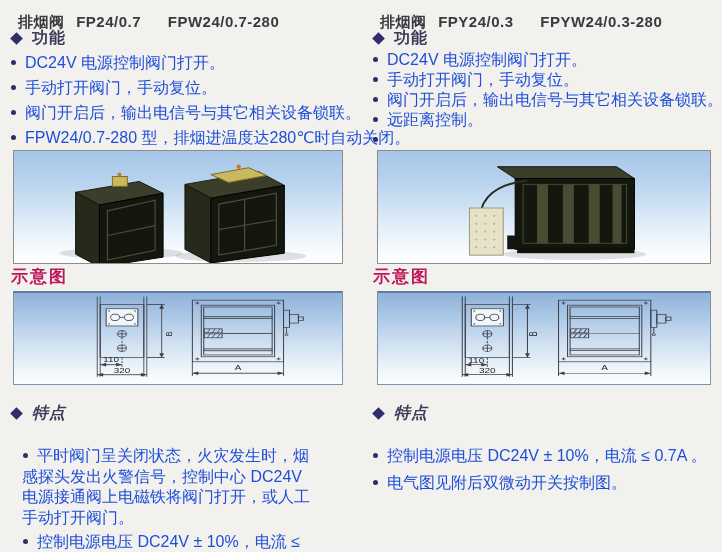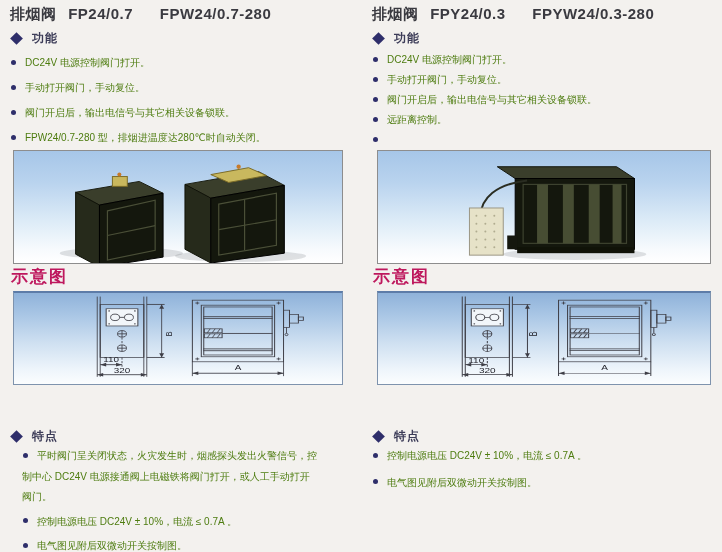--- a/index.html
+++ b/index.html
@@ -7,37 +7,37 @@
     width:722px;height:552px;position:relative;overflow:hidden;
     background:#f3f1ee;
     font-family:"Liberation Sans","DejaVu Sans",sans-serif;
     -webkit-font-smoothing:antialiased;
   }
   .column{position:absolute;top:0;width:348px;height:552px;}
   .col-left{left:8px;}
   .col-right{left:370px;}
 
   .title{
-    position:absolute;top:5px;left:2px;margin:0;
+    position:absolute;top:5px;left:2px;margin:8px;
     font-size:15px;font-weight:700;color:#3a3a40;letter-spacing:.5px;white-space:nowrap;
   }
   .title .model{margin-left:7px;}
   .title .m2{margin-left:22px;}
 
   .sec-header{position:absolute;left:2px;height:18px;display:flex;align-items:center;}
   .func-h{top:29px;}
-  .feat-h{top:427px;}
+  .feat-h{top:404px;font-style:italic;}
   .diamond{
     width:9px;height:9px;background:#2e2e6a;transform:rotate(45deg);
     display:inline-block;margin:0 11px 0 2px;flex:0 0 auto;
   }
-  .sec-label{font-size:12px;font-weight:700;color:#3c3c58;letter-spacing:1px;}
+  .sec-label{font-size:16px;font-weight:700;color:#3c3c58;letter-spacing:1px;}
 
   ul.blist{list-style:none;margin:0;padding:0;position:absolute;left:2px;}
-  ul.blist li{font-size:10px;color:#4d7c0f;}
+  ul.blist li{font-size:16px;color:#1d4ed8;}
   .dot{
     display:inline-block;width:5px;height:5px;border-radius:50%;
     background:#2e2e6a;margin:0 9px 2px 1px;vertical-align:middle;flex:0 0 auto;
   }
   .func{top:50px;width:344px;}
   .col-left .func li{line-height:25px;white-space:nowrap;}
   .col-right .func li{line-height:20px;white-space:nowrap;}
 
   .photo-box{
     position:absolute;top:150px;left:5px;margin:0;

